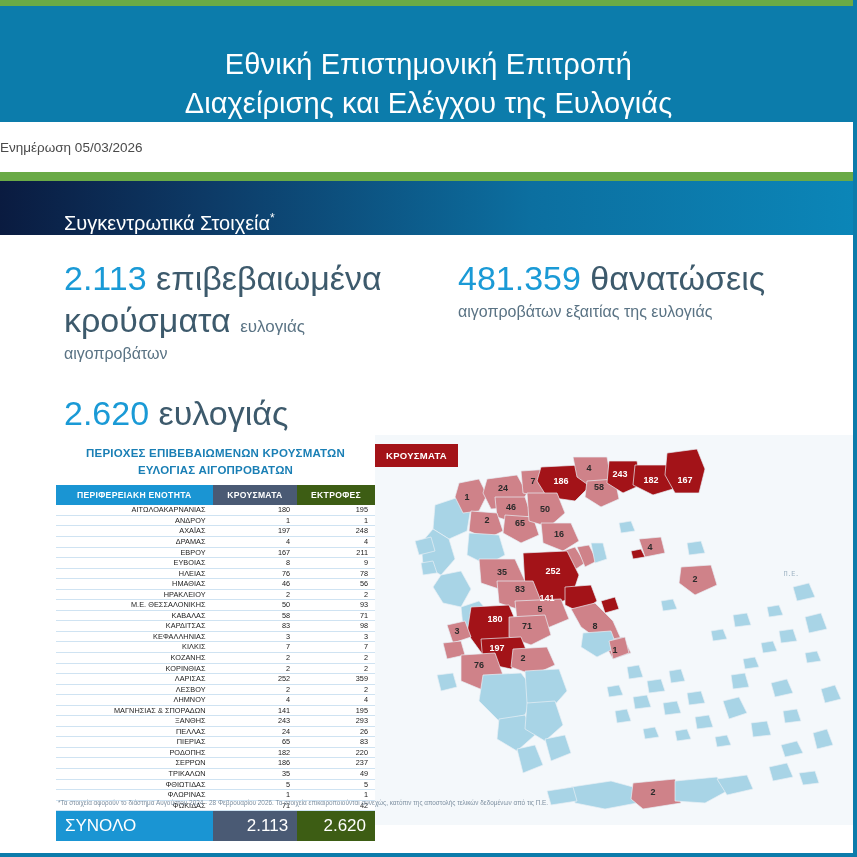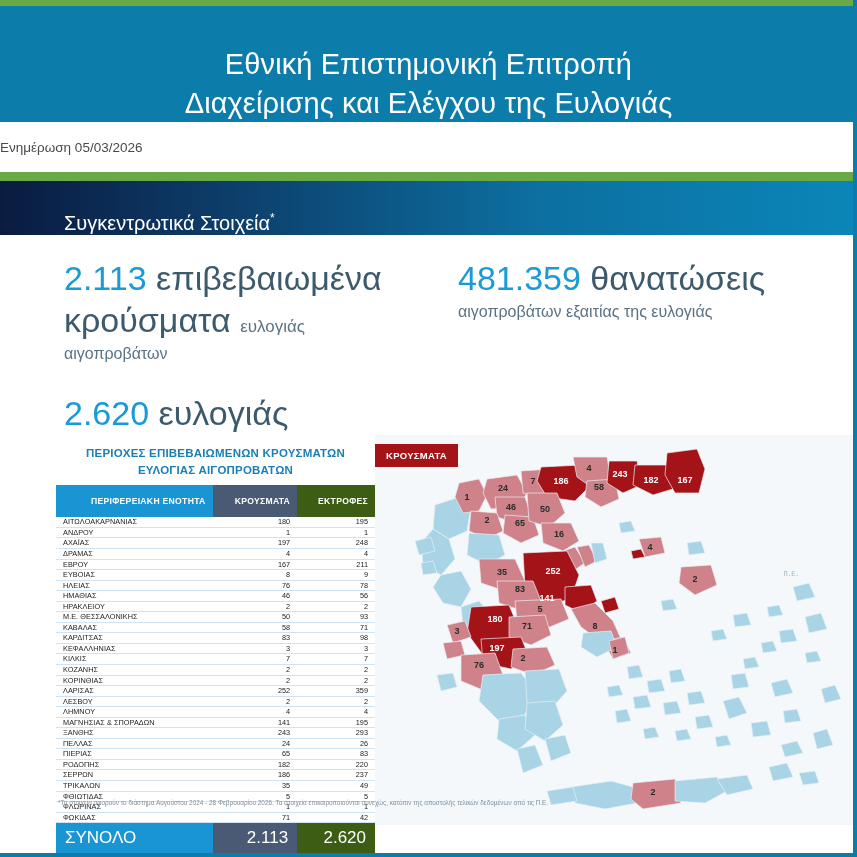--- a/index.html
+++ b/index.html
@@ -79,32 +79,32 @@
   
   .tablewrap { position: absolute; left: 56px; top: 10px; width: 319px; }
   .tbl-title {
     color: #1a7fb5; font-size: 11.5px; font-weight: 700;
     text-align: center; line-height: 1.45; letter-spacing: .2px;
     margin-bottom: 7px;
   }
   table.data { width: 100%; border-collapse: collapse; }
   table.data thead th {
     color: #fff; font-size: 8.6px; font-weight: 700; letter-spacing: .3px;
-    height: 32px; padding: 0 7px; text-align: right; white-space: nowrap;
+    height: 20px; padding: 0 7px; text-align: center; white-space: nowrap;
   }
   th.h-region { background: #1a95d3; }
   th.h-cases  { background: #4a5a74; text-align: right; }
   th.h-farms  { background: #3d5d14; text-align: right; }
 
   table.data tbody td {
     font-size: 7.3px; color: #1b1b1b; height: 9.55px; padding: 0 7px;
     border-bottom: 1px solid #cfe3f2; white-space: nowrap;
     line-height: 9.55px;
   }
-  td.c-region { text-align: left; letter-spacing: .05px; }
+  td.c-region { text-align: right; letter-spacing: .05px; }
   td.c-num { text-align: right; }
 
   tfoot td {
     color: #fff; font-weight: 400; height: 30px; padding: 0 9px;
     font-size: 17px; vertical-align: middle;
   }
   tfoot td.f-region { background: #1a95d3; text-align: left; }
   tfoot td.f-cases  { background: #4a5a74; text-align: right; }
   tfoot td.f-farms  { background: #3d5d14; text-align: right; }
 

